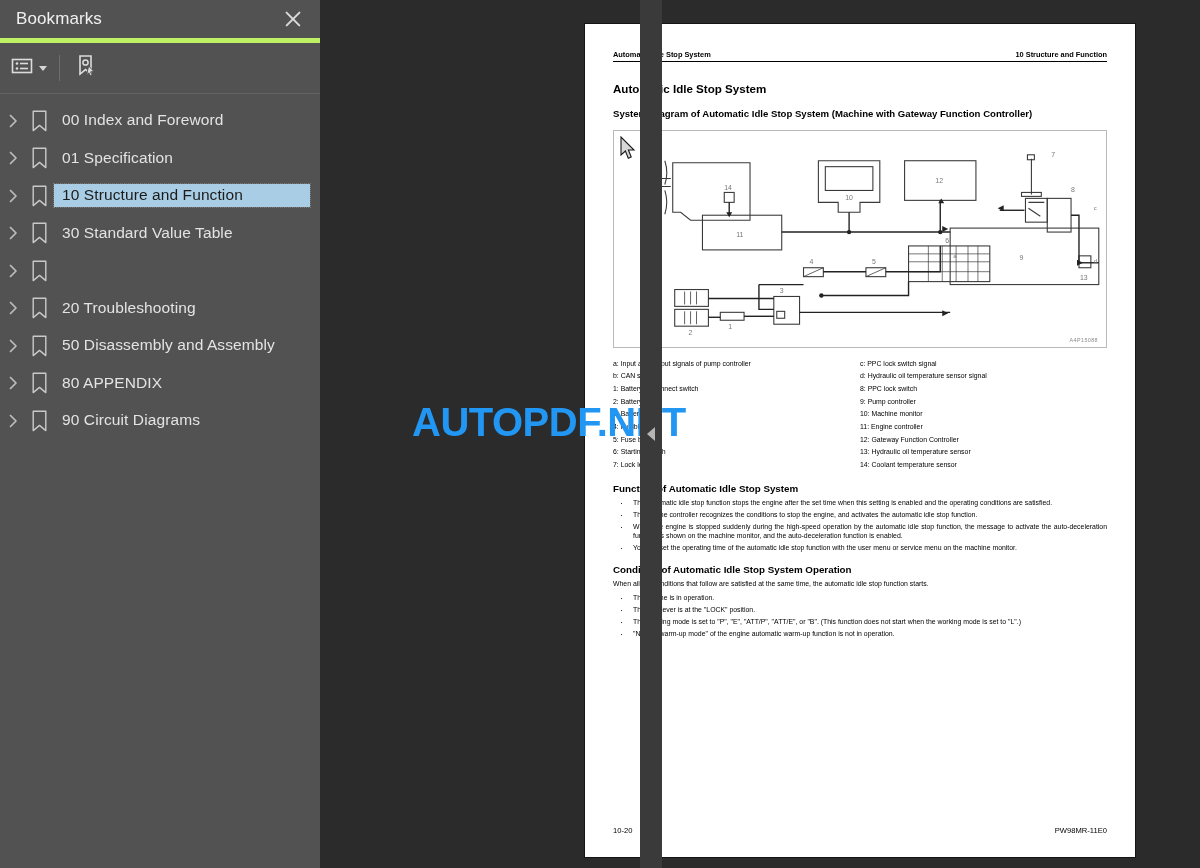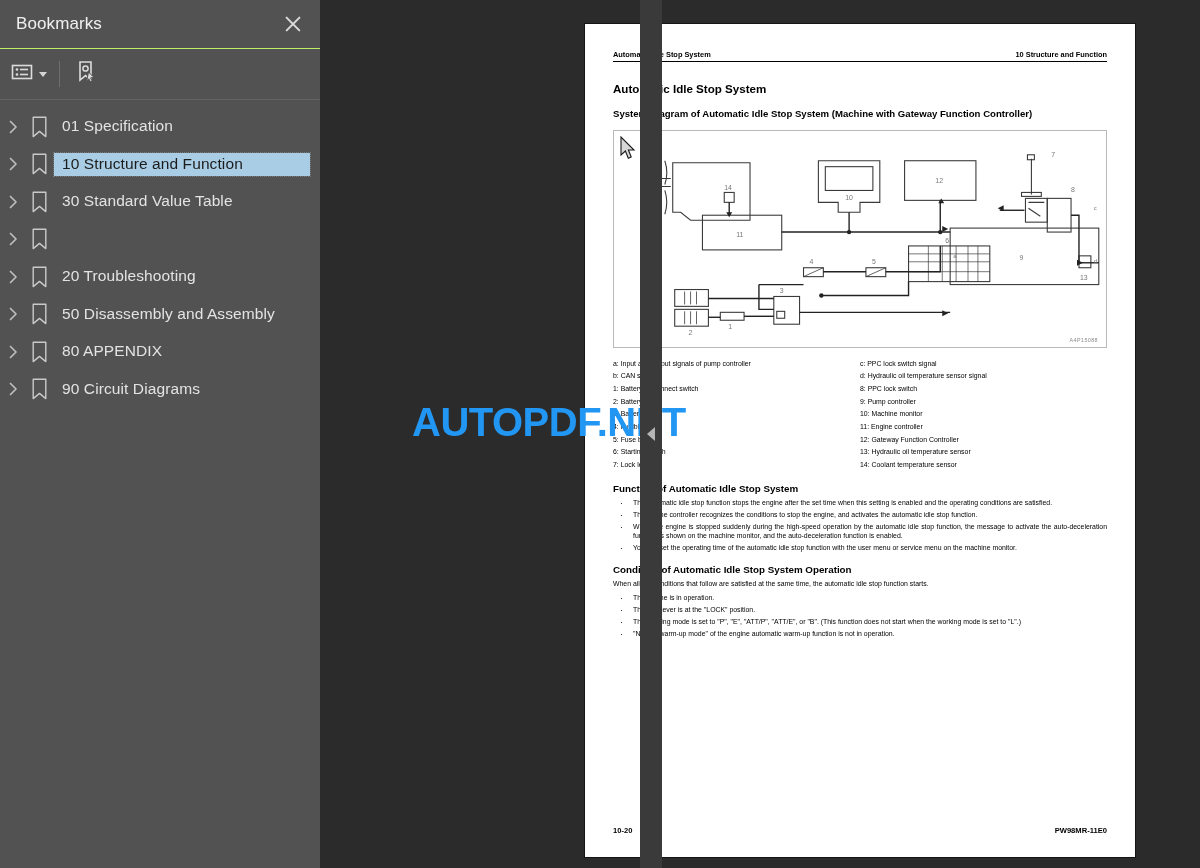--- a/index.html
+++ b/index.html
@@ -13,24 +13,24 @@
 
   
   #sidebar {
     width: 320px; height: 868px;
     background: #525252;
     color: #e8e8e8;
     position: relative;
     flex: 0 0 320px;
   }
   #sidebar-header {
-    height: 49px;
+    height: 43px;
     display: flex; align-items: center;
     padding: 0 14px 0 16px;
-    border-bottom: 1px solid #bef264;
+    border-bottom: 5px solid #bef264;
   }
   #sidebar-title { font-size: 17px; color: #f0f0f0; letter-spacing: .1px; flex: 1; }
   #close-btn {
     width: 26px; height: 26px; position: relative; cursor: pointer;
     opacity: .92;
   }
   #close-btn::before, #close-btn::after {
     content: ""; position: absolute; left: 3px; top: 12px;
     width: 20px; height: 1.8px; background: #e6e6e6; border-radius: 1px;
   }
@@ -163,21 +163,21 @@
     content: "\00b7";
     position: absolute; left: 7px; top: -1px;
     font-size: 9px; color: #000;
   }
   p.doc-p { font-size: 6.9px; line-height: 1.4; color: #000; margin-bottom: 4px; }
 
   
   .doc-foot {
     position: absolute; left: 28px; right: 28px; bottom: 22px;
     display: flex; justify-content: space-between;
-    font-size: 7.6px; font-weight: bold; color: #000;
+    font-size: 7.6px; font-weight: normal; color: #000;
   }
 
   
   #watermark {
     position: absolute;
     left: 92px; top: 400px;
     font-size: 40px; font-weight: bold;
     color: #2196f3;
     letter-spacing: -0.5px;
     pointer-events: none;
@@ -231,20 +231,33 @@
           <div class="bm-chev">
             <svg width="9" height="14" viewBox="0 0 9 14">
               <path d="M1.5 1.5 L7 7 L1.5 12.5" fill="none" stroke="#bdbdbd" stroke-width="1.7" stroke-linecap="round" stroke-linejoin="round"></path>
             </svg>
           </div>
           <div class="bm-ico">
             <svg width="15" height="22" viewBox="0 0 15 22">
               <path d="M1.2 1.2 h12.6 v19.4 l-6.3 -5.2 l-6.3 5.2 Z" fill="none" stroke="#c9c9c9" stroke-width="1.4" stroke-linejoin="round"></path>
             </svg>
           </div>
+          <div class="bm-label">00 Index and Foreword</div>
+        </div>
+        <div class="bm-row">
+          <div class="bm-chev">
+            <svg width="9" height="14" viewBox="0 0 9 14">
+              <path d="M1.5 1.5 L7 7 L1.5 12.5" fill="none" stroke="#bdbdbd" stroke-width="1.7" stroke-linecap="round" stroke-linejoin="round"></path>
+            </svg>
+          </div>
+          <div class="bm-ico">
+            <svg width="15" height="22" viewBox="0 0 15 22">
+              <path d="M1.2 1.2 h12.6 v19.4 l-6.3 -5.2 l-6.3 5.2 Z" fill="none" stroke="#c9c9c9" stroke-width="1.4" stroke-linejoin="round"></path>
+            </svg>
+          </div>
           <div class="bm-label">01 Specification</div>
         </div>
         <div class="bm-row selected">
           <div class="bm-chev">
             <svg width="9" height="14" viewBox="0 0 9 14">
               <path d="M1.5 1.5 L7 7 L1.5 12.5" fill="none" stroke="#bdbdbd" stroke-width="1.7" stroke-linecap="round" stroke-linejoin="round"></path>
             </svg>
           </div>
           <div class="bm-ico">
             <svg width="15" height="22" viewBox="0 0 15 22">

